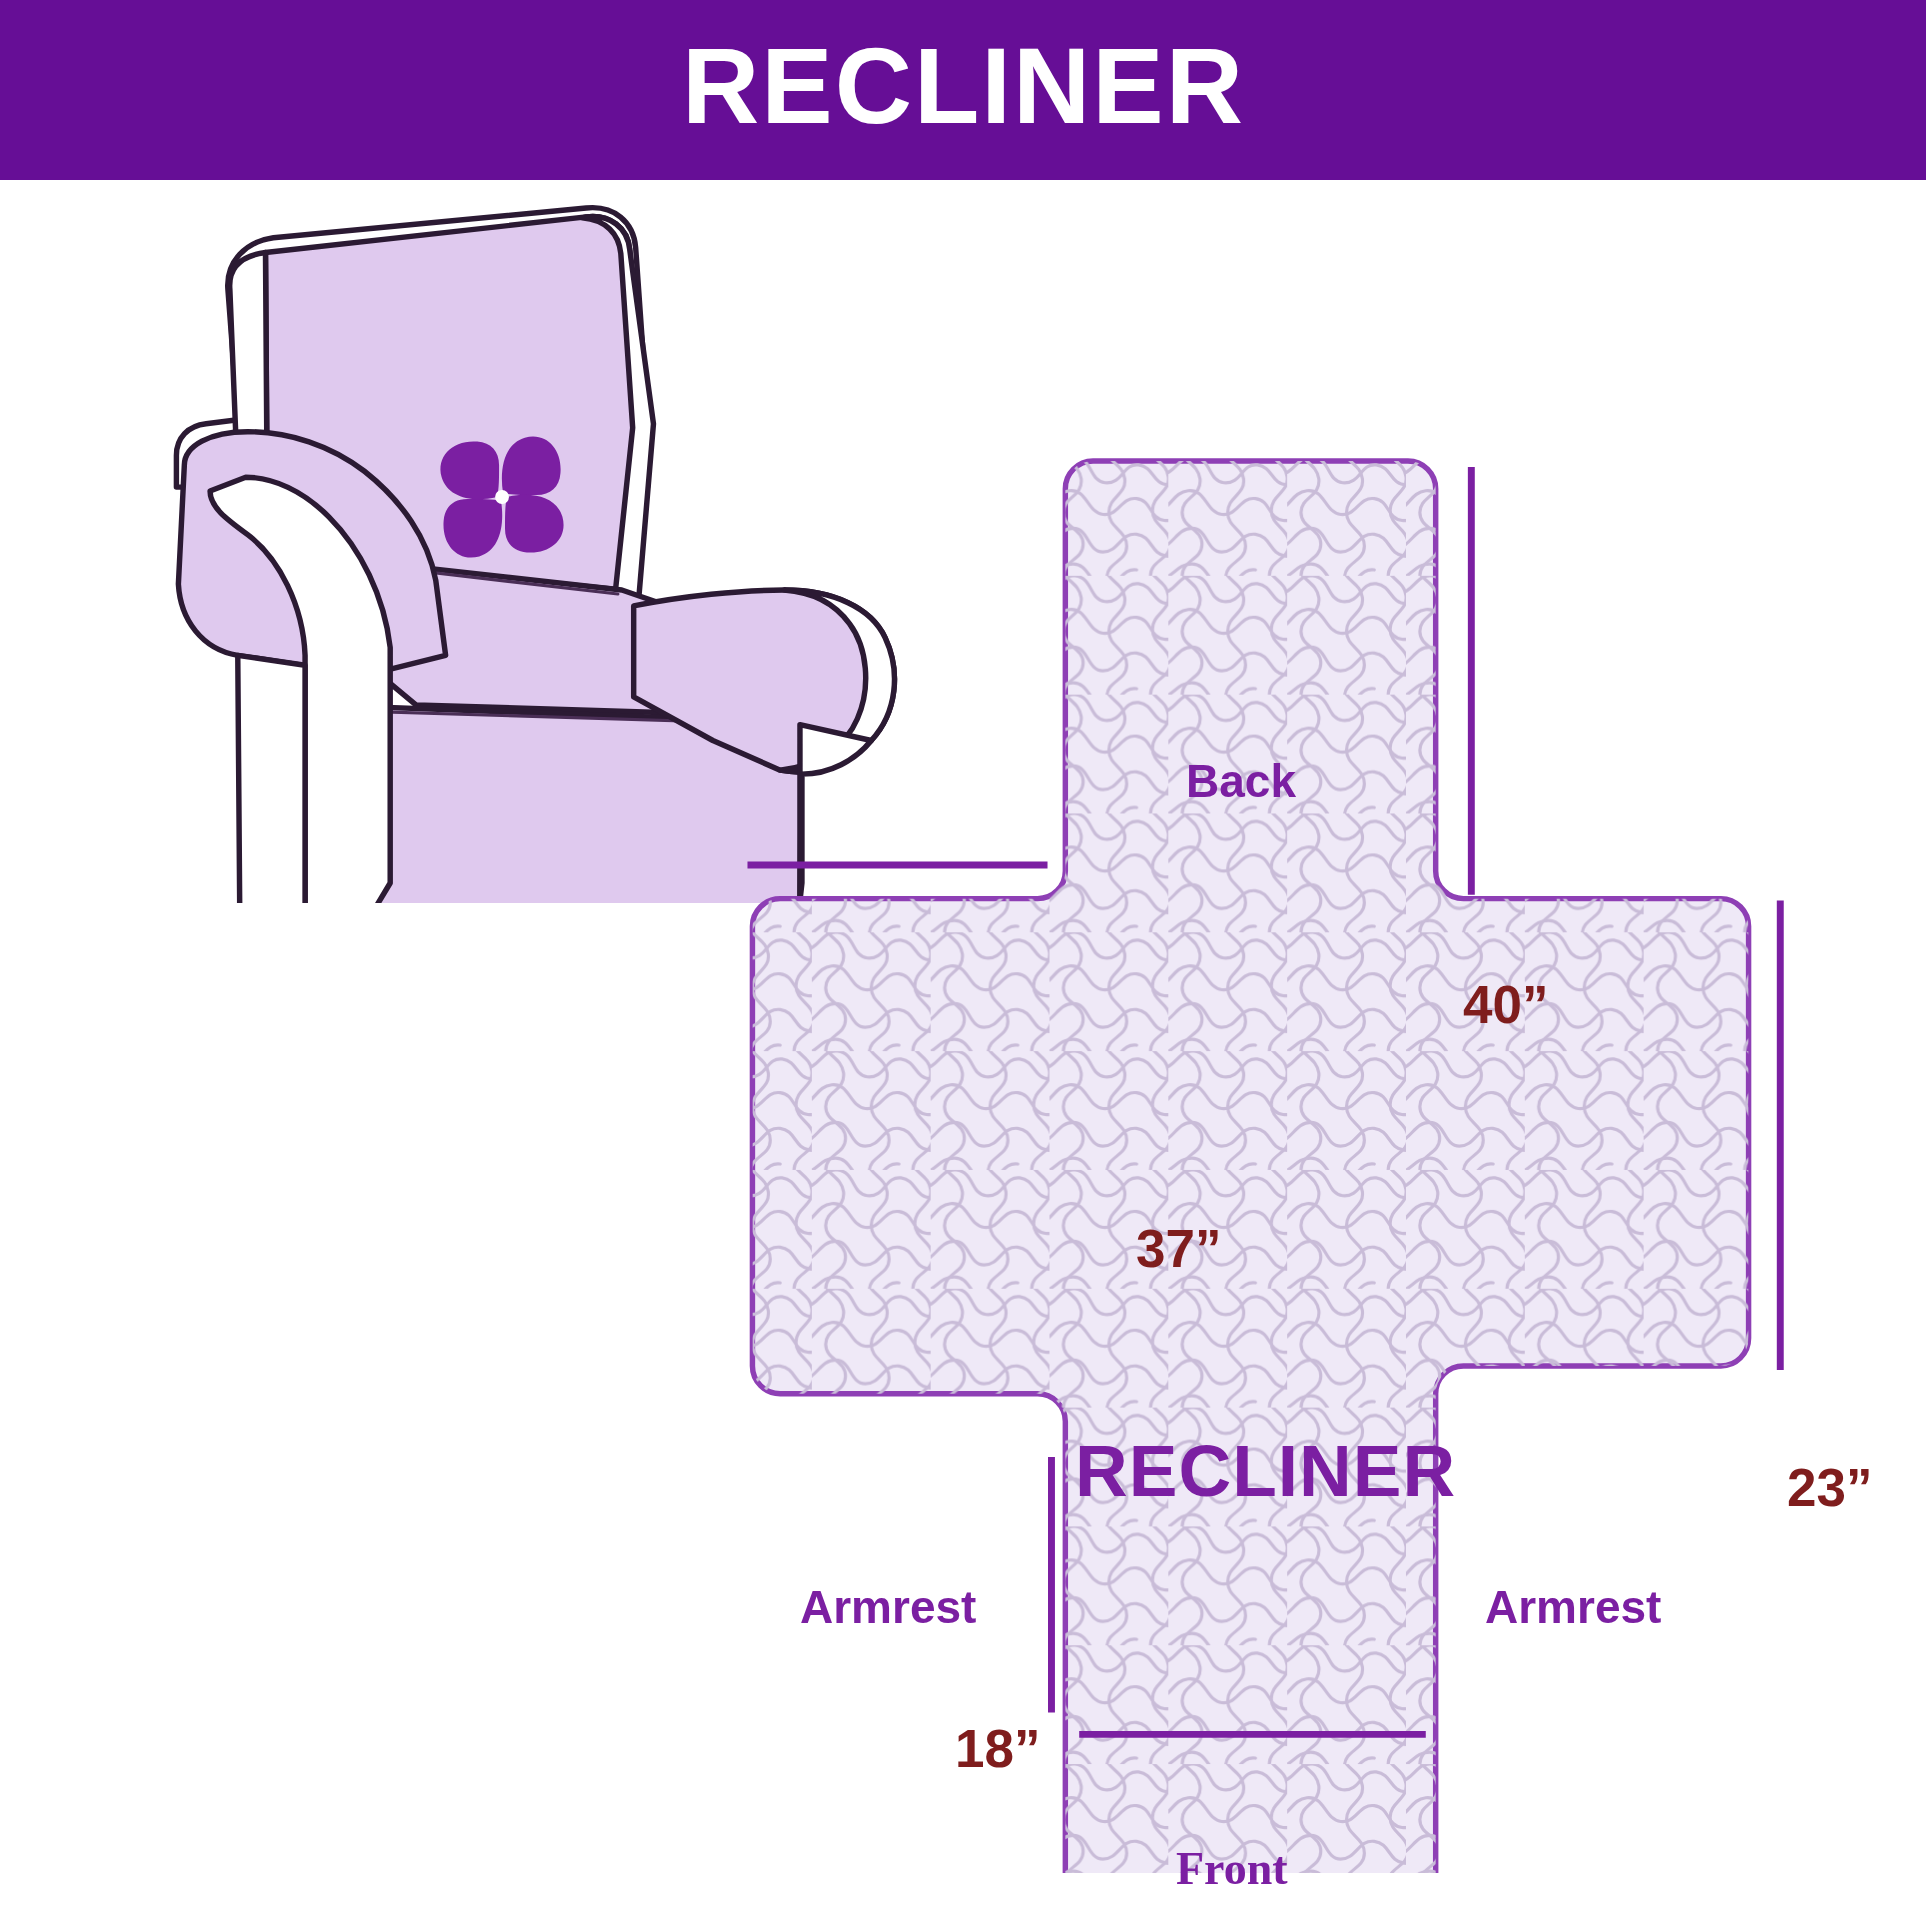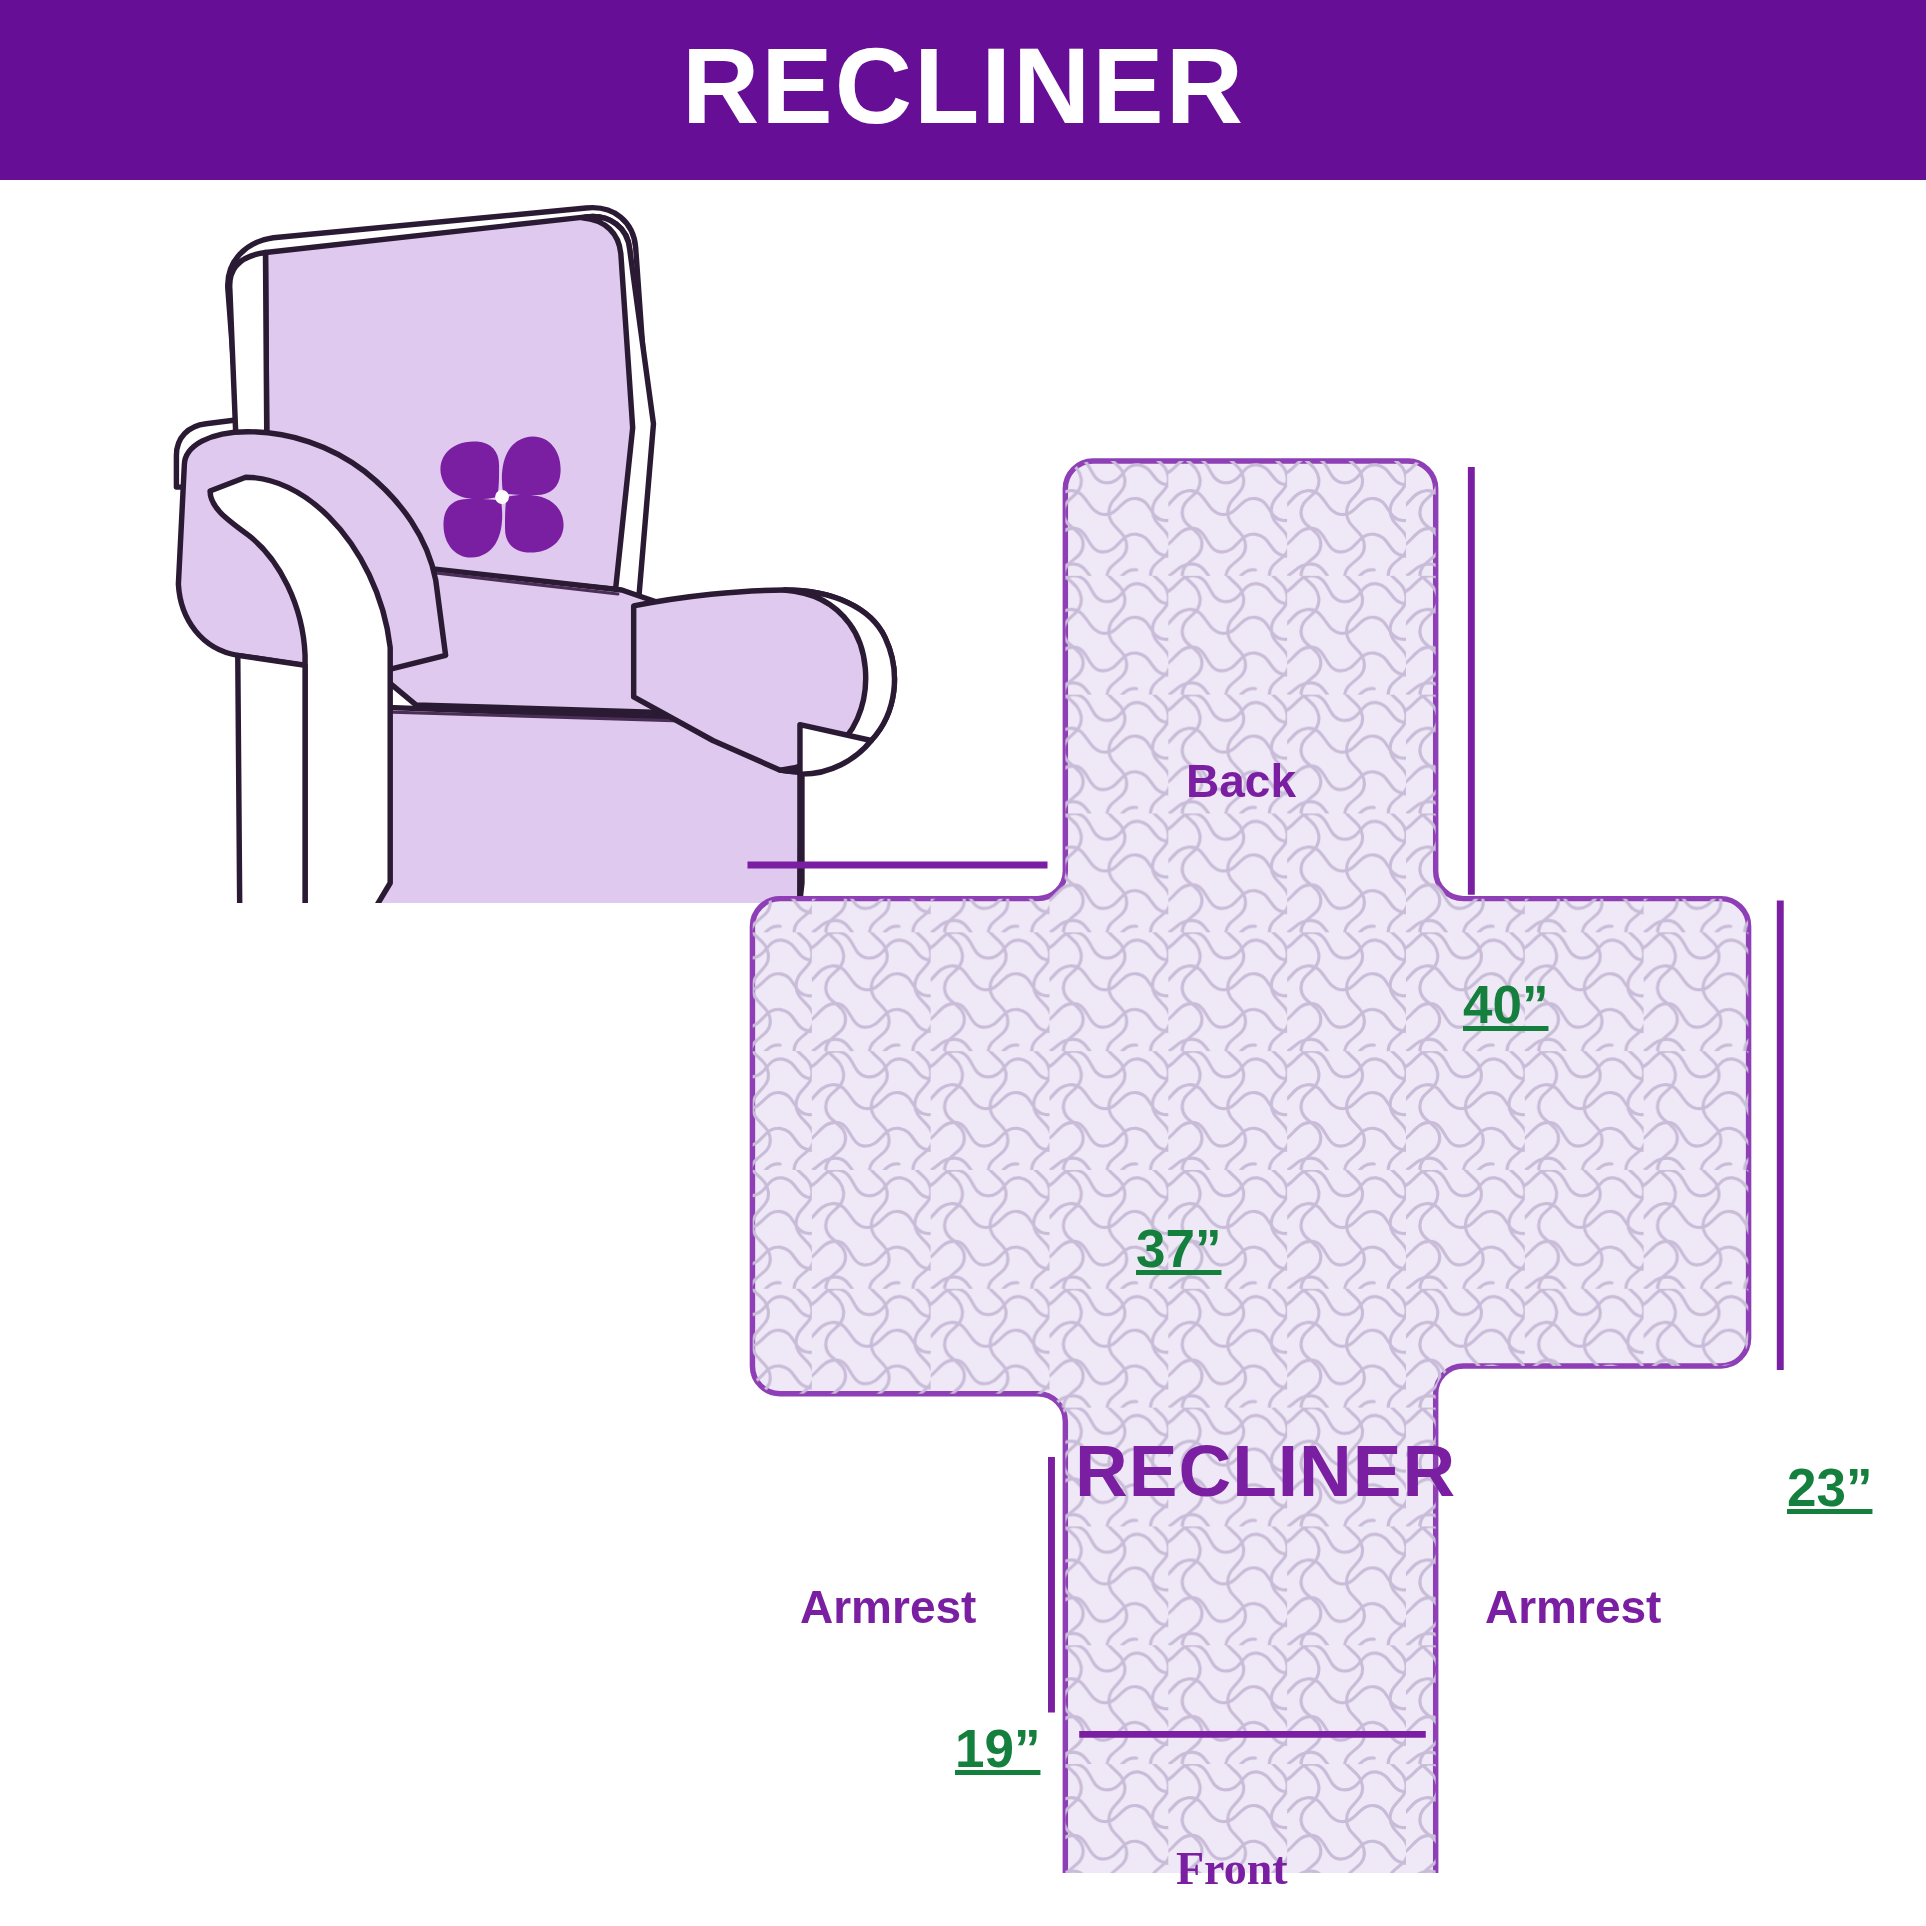--- a/index.html
+++ b/index.html
@@ -66,21 +66,21 @@
   
   .diag-label {
     position: absolute;
     color: #7B1FA2;
     font-weight: bold;
     font-family: "Liberation Sans", sans-serif;
     white-space: nowrap;
     line-height: 1;
   }
   .label-panel { font-size: 46px; color: #7B1FA2; }
-  .label-dim   { font-size: 53px; color: #15803d; text-decoration: underline; }
+  .label-dim   { font-size: 53px; color: #7f1d1d; }
   .label-center{ font-size: 73px; color: #7B1FA2; letter-spacing: 1px; }
 
   #label-back      { left: 1186px; top: 578px; }
   #label-40        { left: 1463px; top: 798px; }
   #label-24-top    { left: 1136px; top: 1042px; }
   #label-recliner  { left: 1075px; top: 1254px; }
   #label-armrest-l { left: 800px;  top: 1404px; }
   #label-armrest-r { left: 1485px; top: 1404px; }
   #label-23        { left: 1787px; top: 1262px; margin-top: 19px; }
   #label-19        { left: 955px;  top: 1542px; }
@@ -215,18 +215,18 @@
   <div class="diag-label label-dim" id="label-24-top">37”</div>
 
   <div class="diag-label label-center" id="label-recliner">RECLINER</div>
 
   <div class="diag-label label-panel" id="label-armrest-l">Armrest</div>
 
   <div class="diag-label label-panel" id="label-armrest-r">Armrest</div>
 
   <div class="diag-label label-dim" id="label-23">23”</div>
 
-  <div class="diag-label label-dim" id="label-19">19”</div>
+  <div class="diag-label label-dim" id="label-19">18”</div>
 
   <div class="diag-label label-panel" id="label-front">Front</div>
 
 </div>
 
 
 </body></html>

